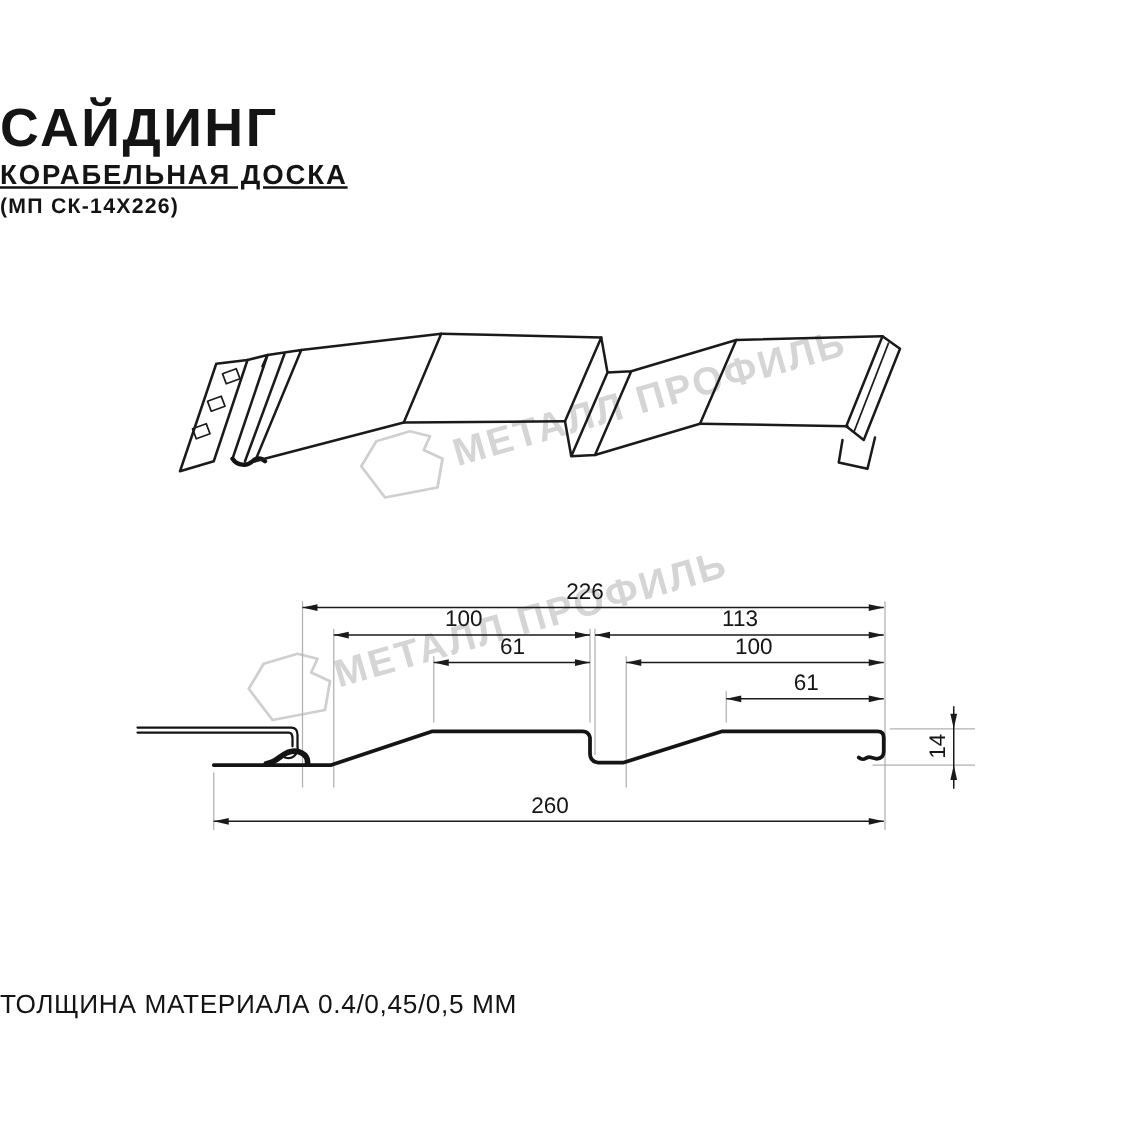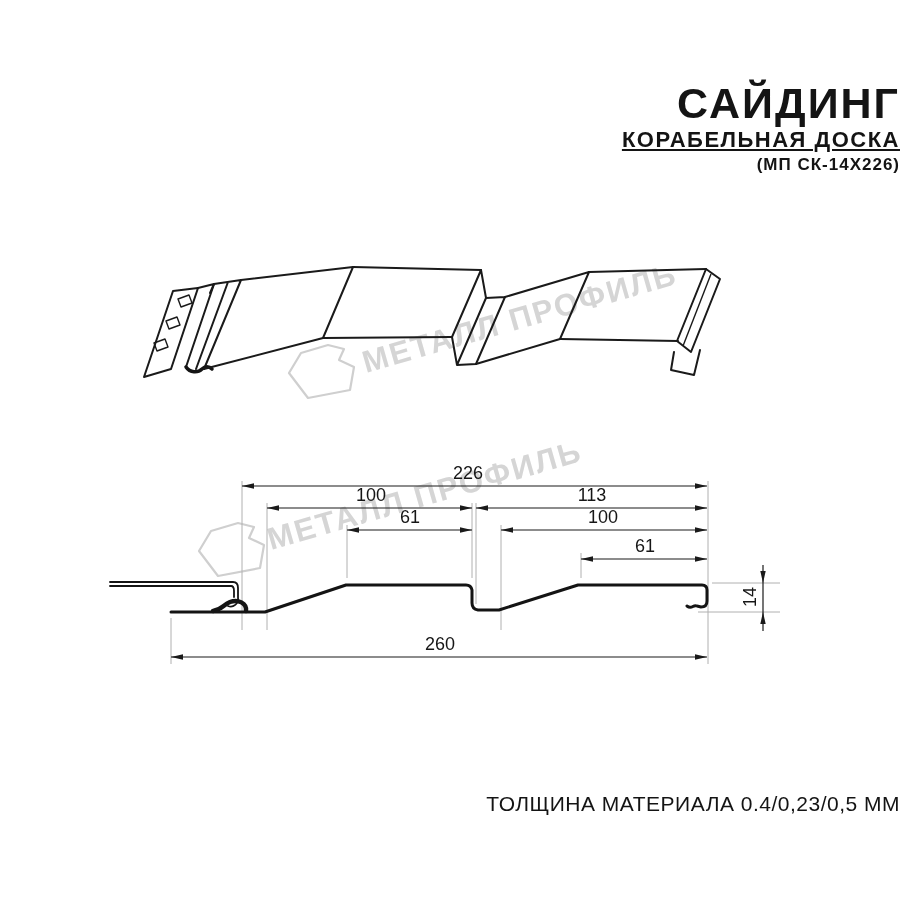--- a/index.html
+++ b/index.html
@@ -1,18 +1,18 @@
 <!DOCTYPE html>
 <html><head>
 <meta charset="utf-8">
 <style>
   html,body{margin:0;padding:0;background:#fff;}
   #page{position:relative;width:900px;height:900px;background:#ffffff;overflow:hidden;
         font-family:"Liberation Sans",sans-serif;color:#141414;}
-  .abs{position:absolute;left:0;width:900px;text-align:right;}
+  .abs{position:absolute;left:0;width:900px;text-align:left;}
   .title{top:79px;font-size:43px;font-weight:bold;letter-spacing:2px;}
   .subtitle{top:127px;font-size:22px;font-weight:bold;letter-spacing:1.5px;text-decoration:underline;}
   .model{top:155px;font-size:17px;font-weight:bold;letter-spacing:1px;}
   .footer{top:792px;font-size:21px;font-weight:normal;letter-spacing:0.5px;}
   svg{position:absolute;left:0;top:0;}
   .dim{font-family:"Liberation Sans",sans-serif;font-size:18px;fill:#161616;text-anchor:middle;}
   .wm-text{font-family:"Liberation Sans",sans-serif;font-size:31px;font-weight:bold;
            fill:#d5d5d5;letter-spacing:2px;}
   .wm-logo{fill:none;stroke:#cfcfcf;stroke-width:2.2;stroke-linejoin:round;}
   .draw{fill:none;stroke:#1a1a1a;stroke-width:2;stroke-linejoin:round;stroke-linecap:round;}
@@ -25,21 +25,21 @@
   .arrow{fill:#1a1a1a;stroke:none;}
 </style>
 </head>
 <body>
 
 <div id="page">
 
   <div class="abs title">САЙДИНГ</div>
   <div class="abs subtitle">КОРАБЕЛЬНАЯ ДОСКА</div>
   <div class="abs model">(МП СК-14Х226)</div>
-  <div class="abs footer">ТОЛЩИНА МАТЕРИАЛА 0.4/0,23/0,5 ММ</div>
+  <div class="abs footer">ТОЛЩИНА МАТЕРИАЛА 0.4/0,45/0,5 ММ</div>
 
   <svg width="900" height="900" viewBox="0 0 900 900">
 
     <g>
       <path class="wm-logo" d="M289,373 L301,353 L328,345 L344,349 L339,360 L354,367 L350,390 L308,398 Z"></path>
       <text class="wm-text" transform="translate(366,373) rotate(-16)">МЕТАЛЛ ПРОФИЛЬ</text>
     </g>
 
     <g>
       <path class="wm-logo" d="M199,551 L211,531 L238,523 L254,527 L249,538 L264,545 L260,568 L218,576 Z"></path>

